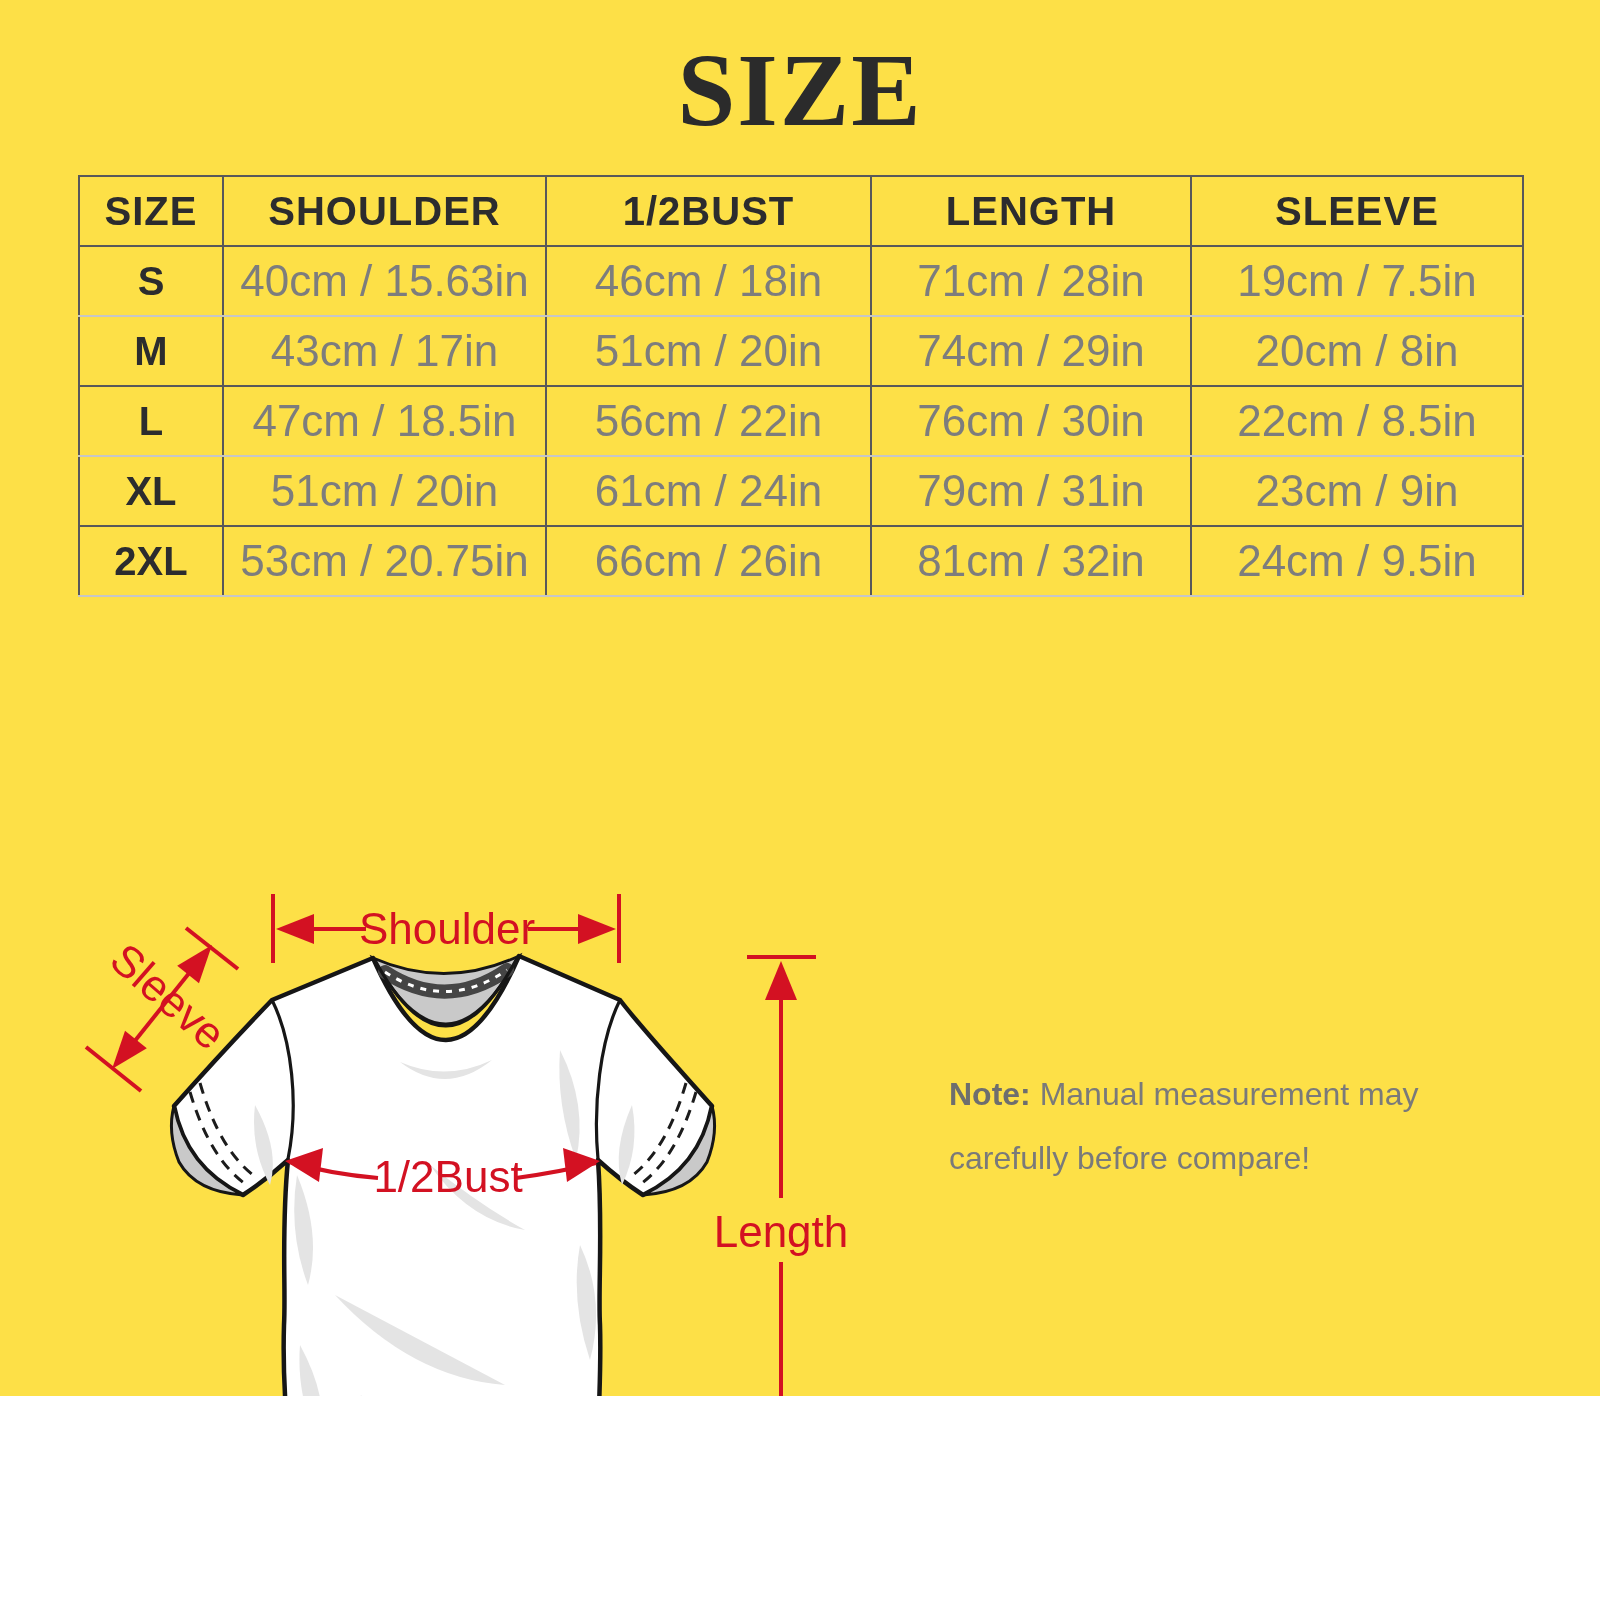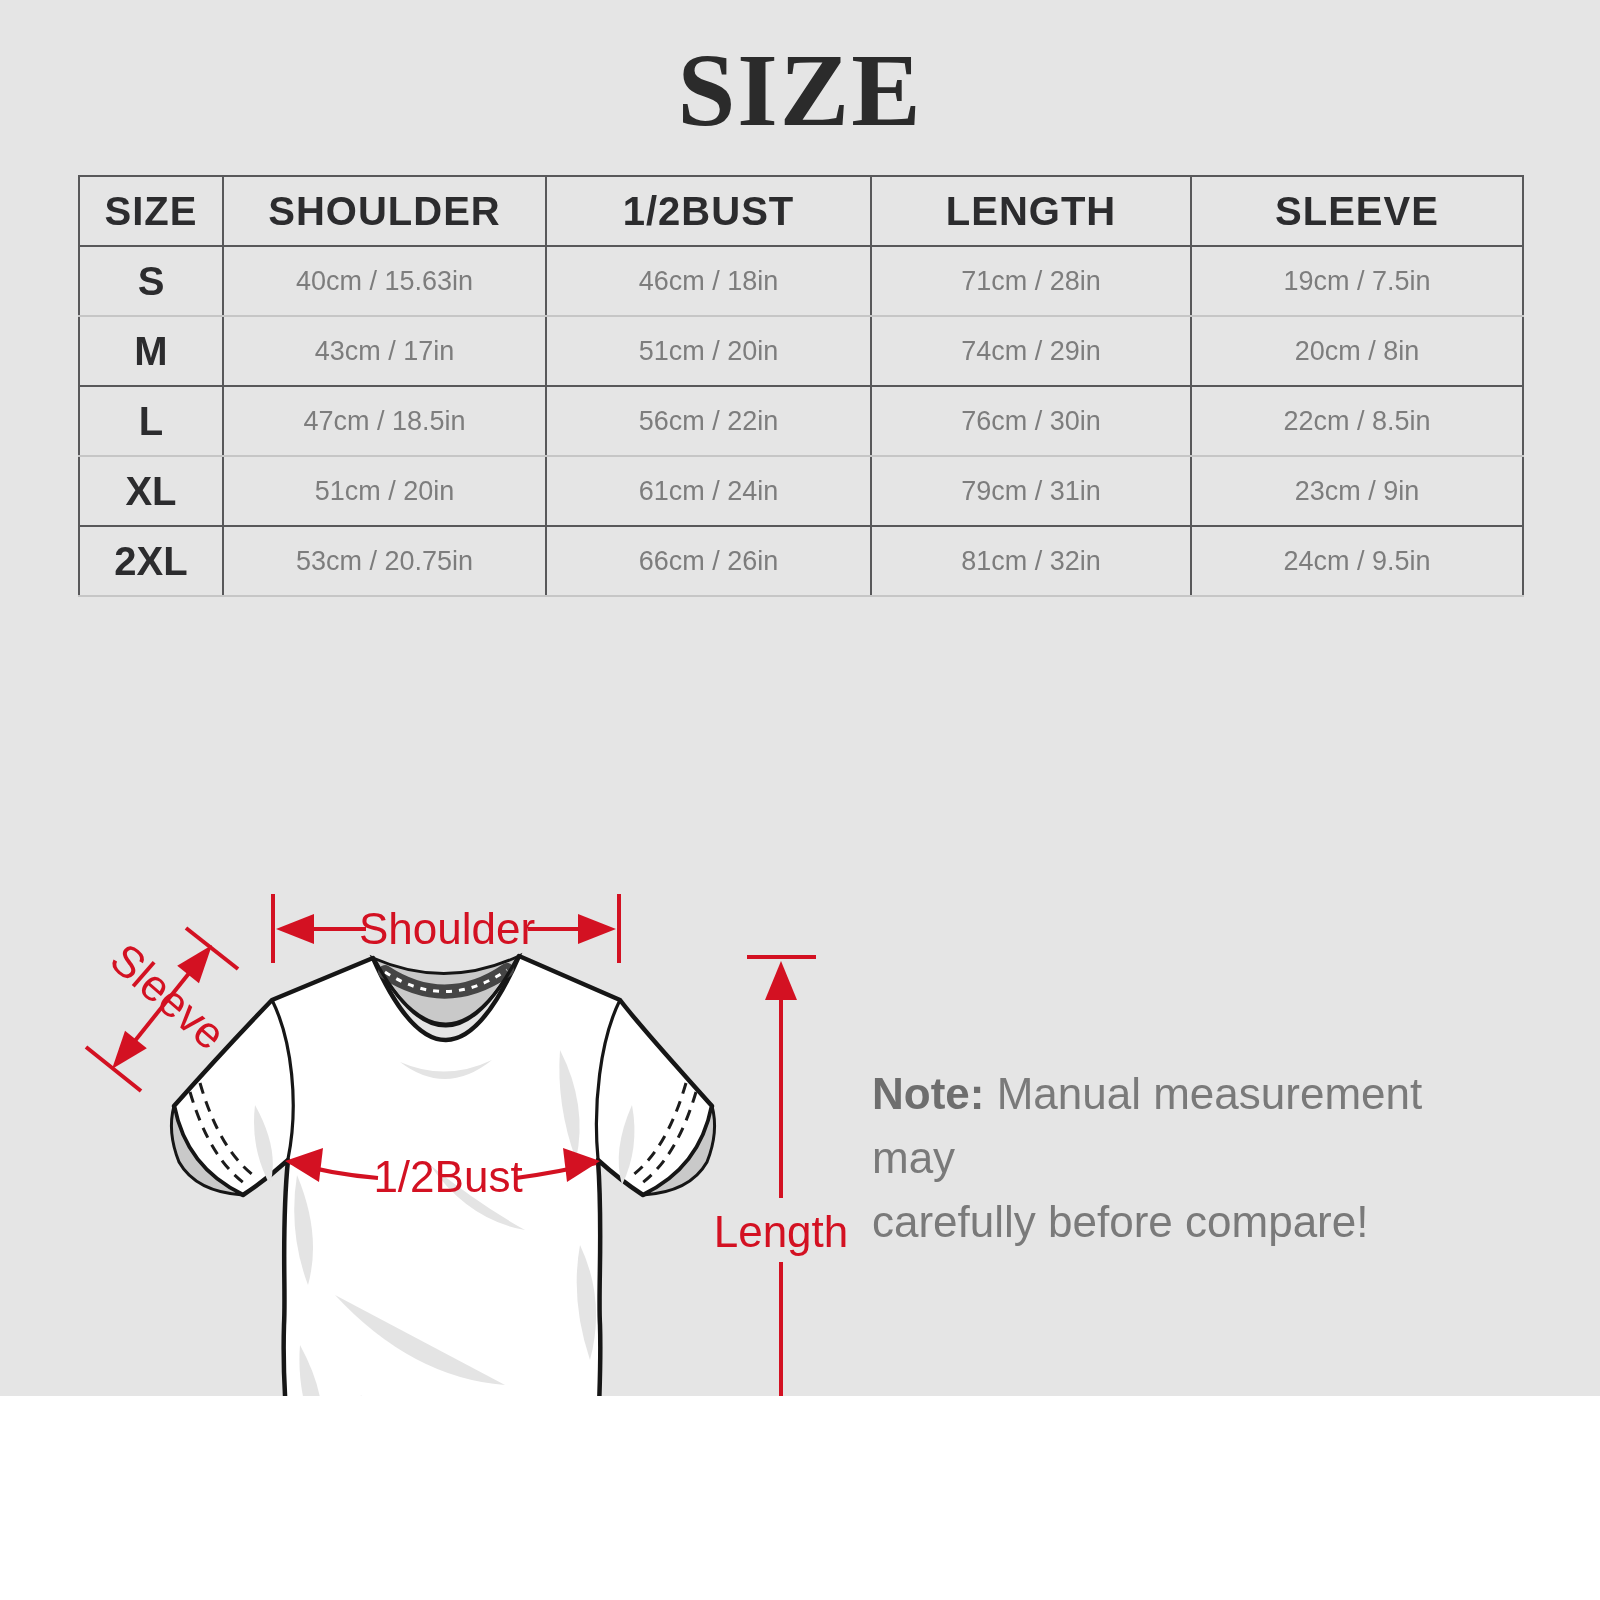--- a/index.html
+++ b/index.html
@@ -1,52 +1,52 @@
 <!DOCTYPE html>
 <html><head>
 <meta charset="utf-8">
 <style>
   html,body{margin:0;padding:0;background:#ffffff;}
-  .page{position:relative;width:1600px;height:1396px;background:#e5e5e5;overflow:hidden;
+  .page{position:relative;width:1600px;height:1396px;background:#fde047;overflow:hidden;
         font-family:"Liberation Sans", sans-serif;}
 
   
   .title{position:absolute;top:38px;left:0;width:1600px;text-align:center;margin:0;
          font-family:"Liberation Serif", serif;font-weight:700;font-size:104px;line-height:1.0;
          color:#2b2b2b;letter-spacing:2px;}
 
   
   table.size-table{position:absolute;left:78px;top:175px;width:1444px;border-collapse:collapse;
                    table-layout:fixed;border:2px solid #58585a;}
   table.size-table th,table.size-table td{
     border-left:2px solid #58585a;text-align:center;vertical-align:middle;height:68px;
     padding:0;white-space:nowrap;overflow:hidden;}
   table.size-table th{font-size:40px;font-weight:700;color:#2c2c2e;letter-spacing:1px;}
-  table.size-table td{font-size:27px;font-weight:400;color:#7d7d7d;}
+  table.size-table td{font-size:44px;font-weight:400;color:#7d7d7d;}
   table.size-table td.size-col{font-size:40px;font-weight:700;color:#2c2c2e;}
   tr.sep-d th, tr.sep-d td{border-bottom:2px solid #58585a;}
   tr.sep-l th, tr.sep-l td{border-bottom:2px solid #c6c6c6;}
 
   
   svg.diagram{position:absolute;left:0;top:860px;}
   .shirt-line{fill:#ffffff;stroke:#161616;stroke-width:4.5;stroke-linejoin:round;stroke-linecap:round;}
   .ink{stroke:#161616;fill:none;stroke-width:3.2;stroke-linecap:round;}
   .ink-dash{stroke:#1c1c1c;fill:none;stroke-width:3;stroke-dasharray:11 8;stroke-linecap:butt;}
   .gray-fill{fill:#c9c9c9;stroke:#161616;stroke-width:3;}
   .hem-fill{fill:#d2d2d2;stroke:#161616;stroke-width:3;}
   .shadow{fill:#e4e4e4;stroke:none;}
   .tape{stroke:#454545;fill:none;stroke-width:14;stroke-linecap:round;}
   .tape-stitch{stroke:#ffffff;fill:none;stroke-width:3;stroke-dasharray:6 7;}
   .red-ln{stroke:#d31122;fill:none;stroke-width:4;stroke-linecap:butt;}
   .red-fill{fill:#d31122;stroke:none;}
   .red-txt{fill:#d31122;font-family:"Liberation Sans", sans-serif;font-size:44px;font-weight:400;}
 
   
-  .note{position:absolute;left:872px;top:1062px;width:620px;
-        font-size:44px;line-height:64px;color:#7a7a7a;}
+  .note{position:absolute;left:949px;top:1062px;width:620px;
+        font-size:32px;line-height:64px;color:#7a7a7a;}
   .note b{color:#6e6e6e;font-weight:700;}
 </style>
 </head>
 <body>
 
 <div class="page">
 
   <h1 class="title">SIZE</h1>
 
   <table class="size-table">

